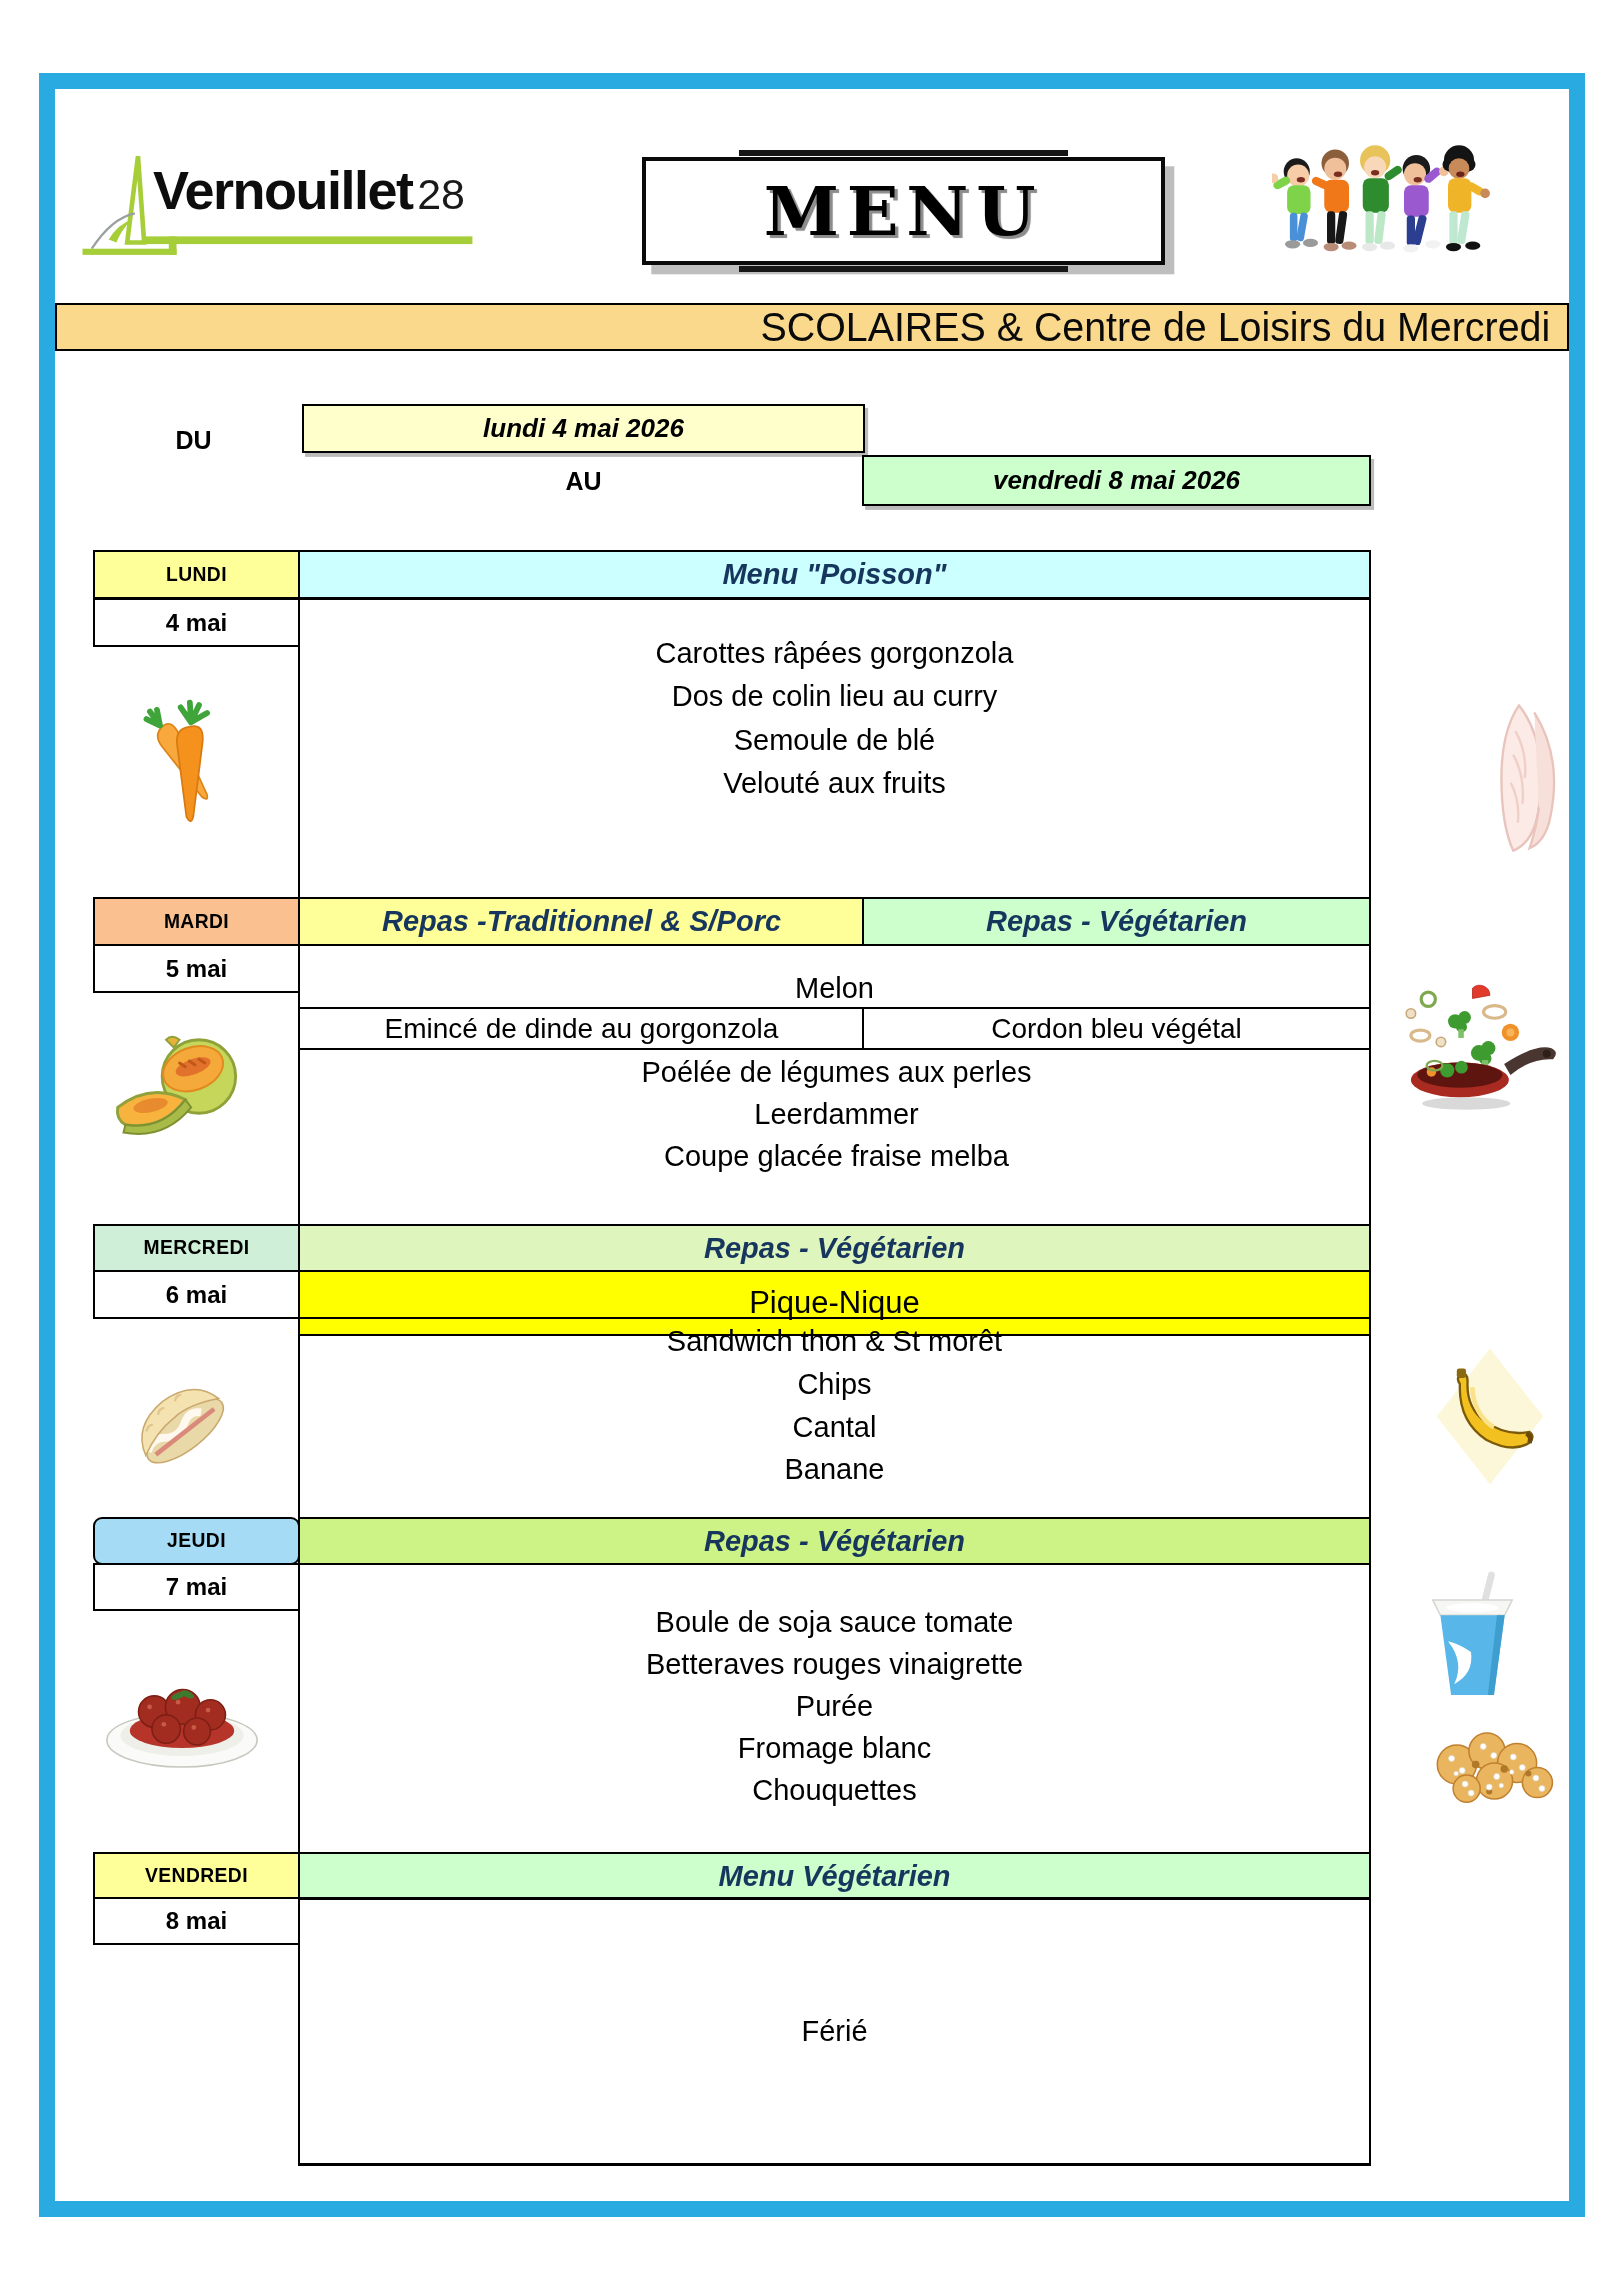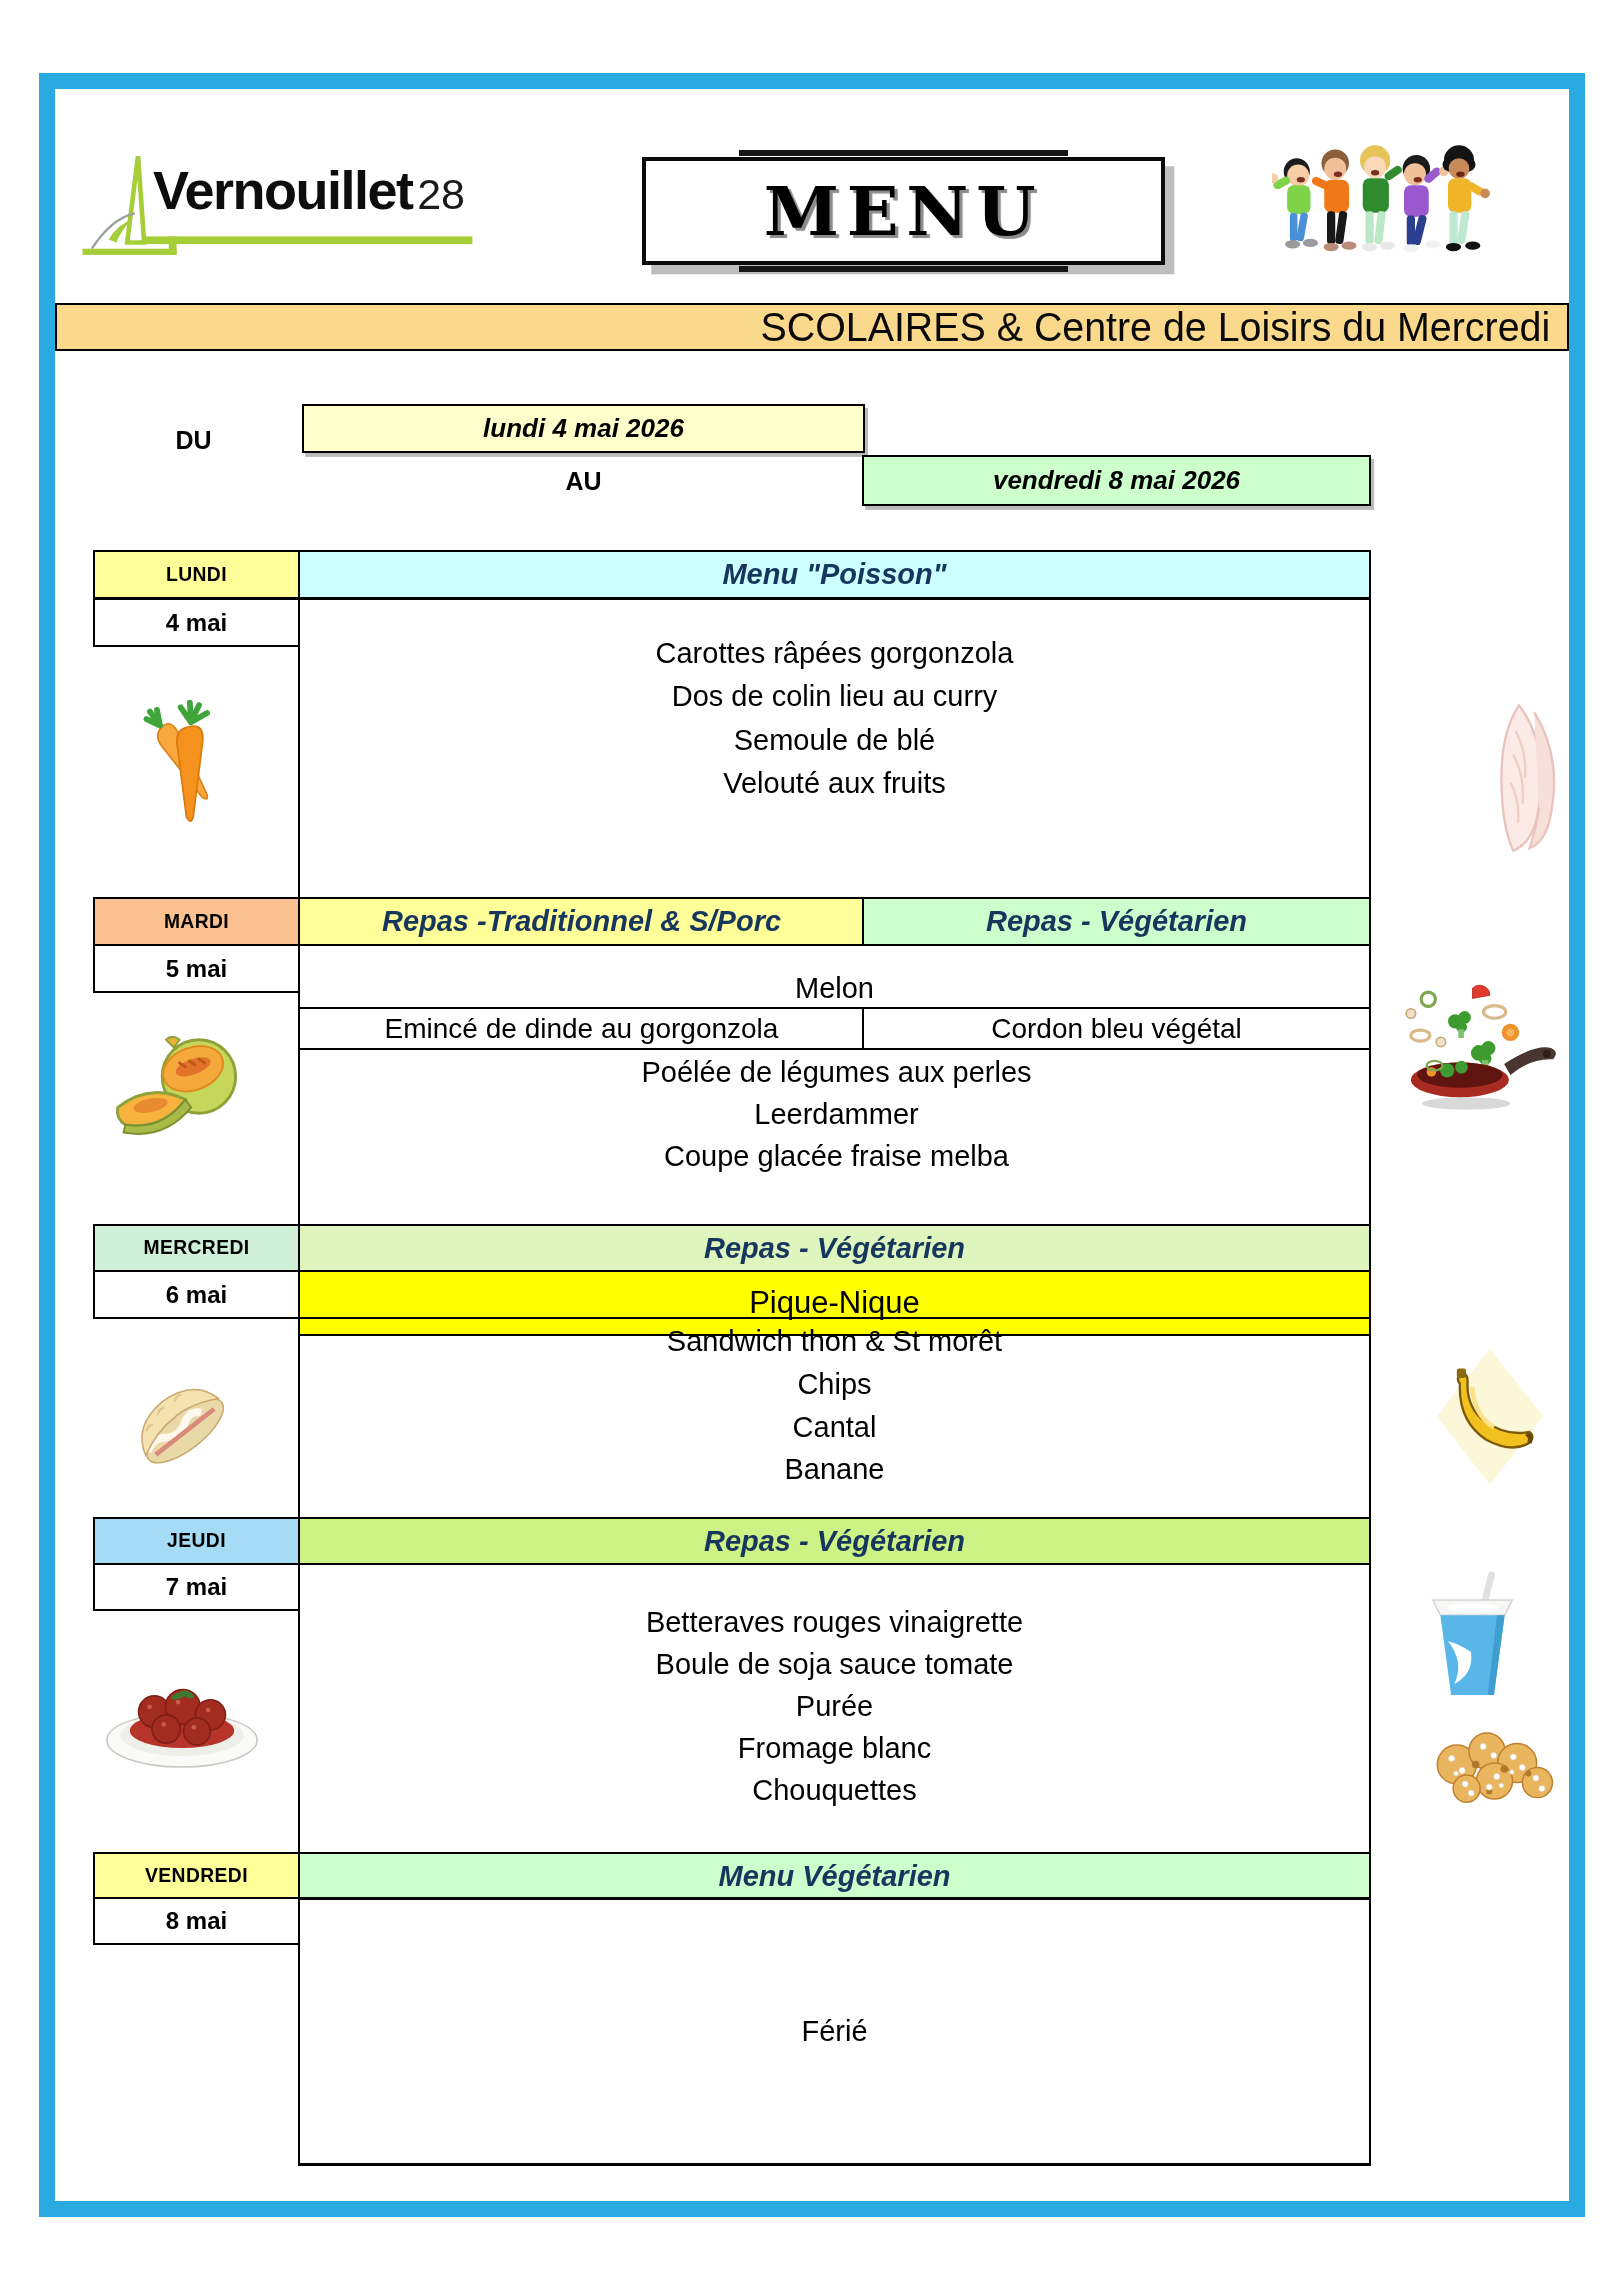--- a/index.html
+++ b/index.html
@@ -237,27 +237,27 @@
   </g>
 </svg>
 <svg class="clip" style="left:1432px;top:1347px;width:116px;height:139px" viewBox="0 0 150 180">
   <polygon points="75,2 144,90 75,178 6,90" fill="#FCF7D8"></polygon>
   <path d="M38 34 Q30 40 36 48 Q34 96 70 120 Q104 138 126 124 Q134 116 126 110 Q96 116 68 96 Q44 78 46 44 Q46 34 38 34Z" fill="#F2C01F" stroke="#7A5A08" stroke-width="3"></path>
   <path d="M52 52 Q54 88 80 104" stroke="#FBE28A" stroke-width="6" fill="none"></path>
   <rect x="32" y="28" width="12" height="12" rx="3" fill="#8A6A10"></rect>
   <path d="M122 112 q8 4 4 12" stroke="#6B4A08" stroke-width="6" fill="none"></path>
 </svg>
 
-<div class="cell day-head" style="left: 93px; top: 1517px; width: 207px; height: 48px; background-color: rgb(166, 219, 245);">JEUDI</div>
+<div class="cell day-head" style="left: 93px; top: 1517px; width: 207px; height: 48px; background-color: rgb(166, 219, 245); border-radius: 9px;">JEUDI</div>
 <div class="cell type-banner" style="left: 298px; top: 1517px; width: 1073px; height: 48px; background-color: rgb(205, 242, 133);">Repas - Végétarien</div>
 <div class="cell date-cell" style="left:93px;top:1563px;width:207px;height:48px">7 mai</div>
 <div class="content-box" style="left:298px;top:1563px;width:1073px;height:291px;padding-top:36px">
   <div style="display:flex;flex-direction:column;align-items:center;gap:0">
+    <div class="menu-item">Boule de soja sauce tomate</div>
     <div class="menu-item">Betteraves rouges vinaigrette</div>
-    <div class="menu-item">Boule de soja sauce tomate</div>
     <div class="menu-item">Purée</div>
     <div class="menu-item">Fromage blanc</div>
     <div class="menu-item">Chouquettes</div>
   </div>
 </div>
 <svg class="clip" style="left:99px;top:1662px;width:166px;height:112px" viewBox="0 0 210 140">
   <ellipse cx="105" cy="98" rx="95" ry="34" fill="#FAFAF8" stroke="#C8C8C0" stroke-width="2"></ellipse>
   <ellipse cx="105" cy="92" rx="78" ry="26" fill="#EFEFEA"></ellipse>
   <ellipse cx="105" cy="86" rx="66" ry="22" fill="#B7342A"></ellipse>
   <g fill="#A22C20" stroke="#7E1F16" stroke-width="2">

